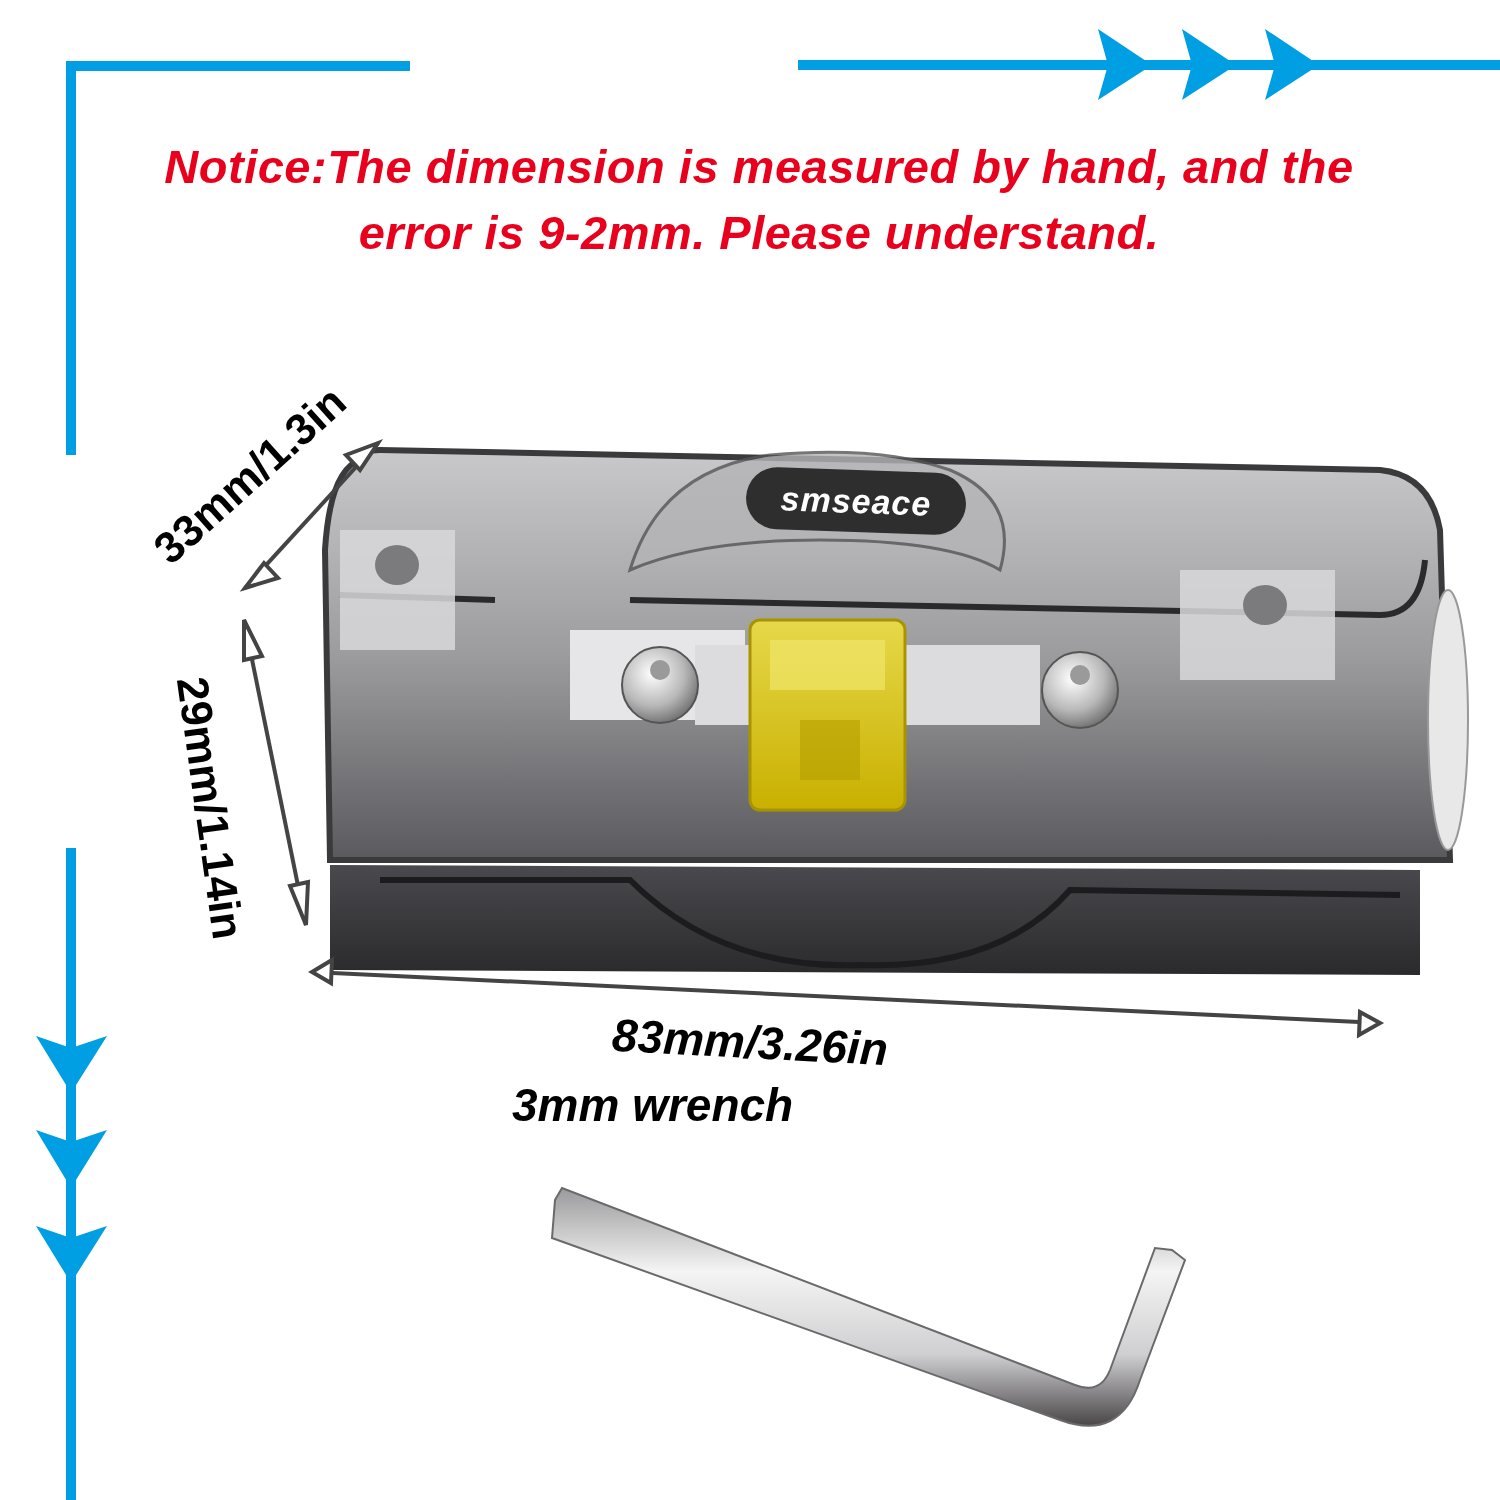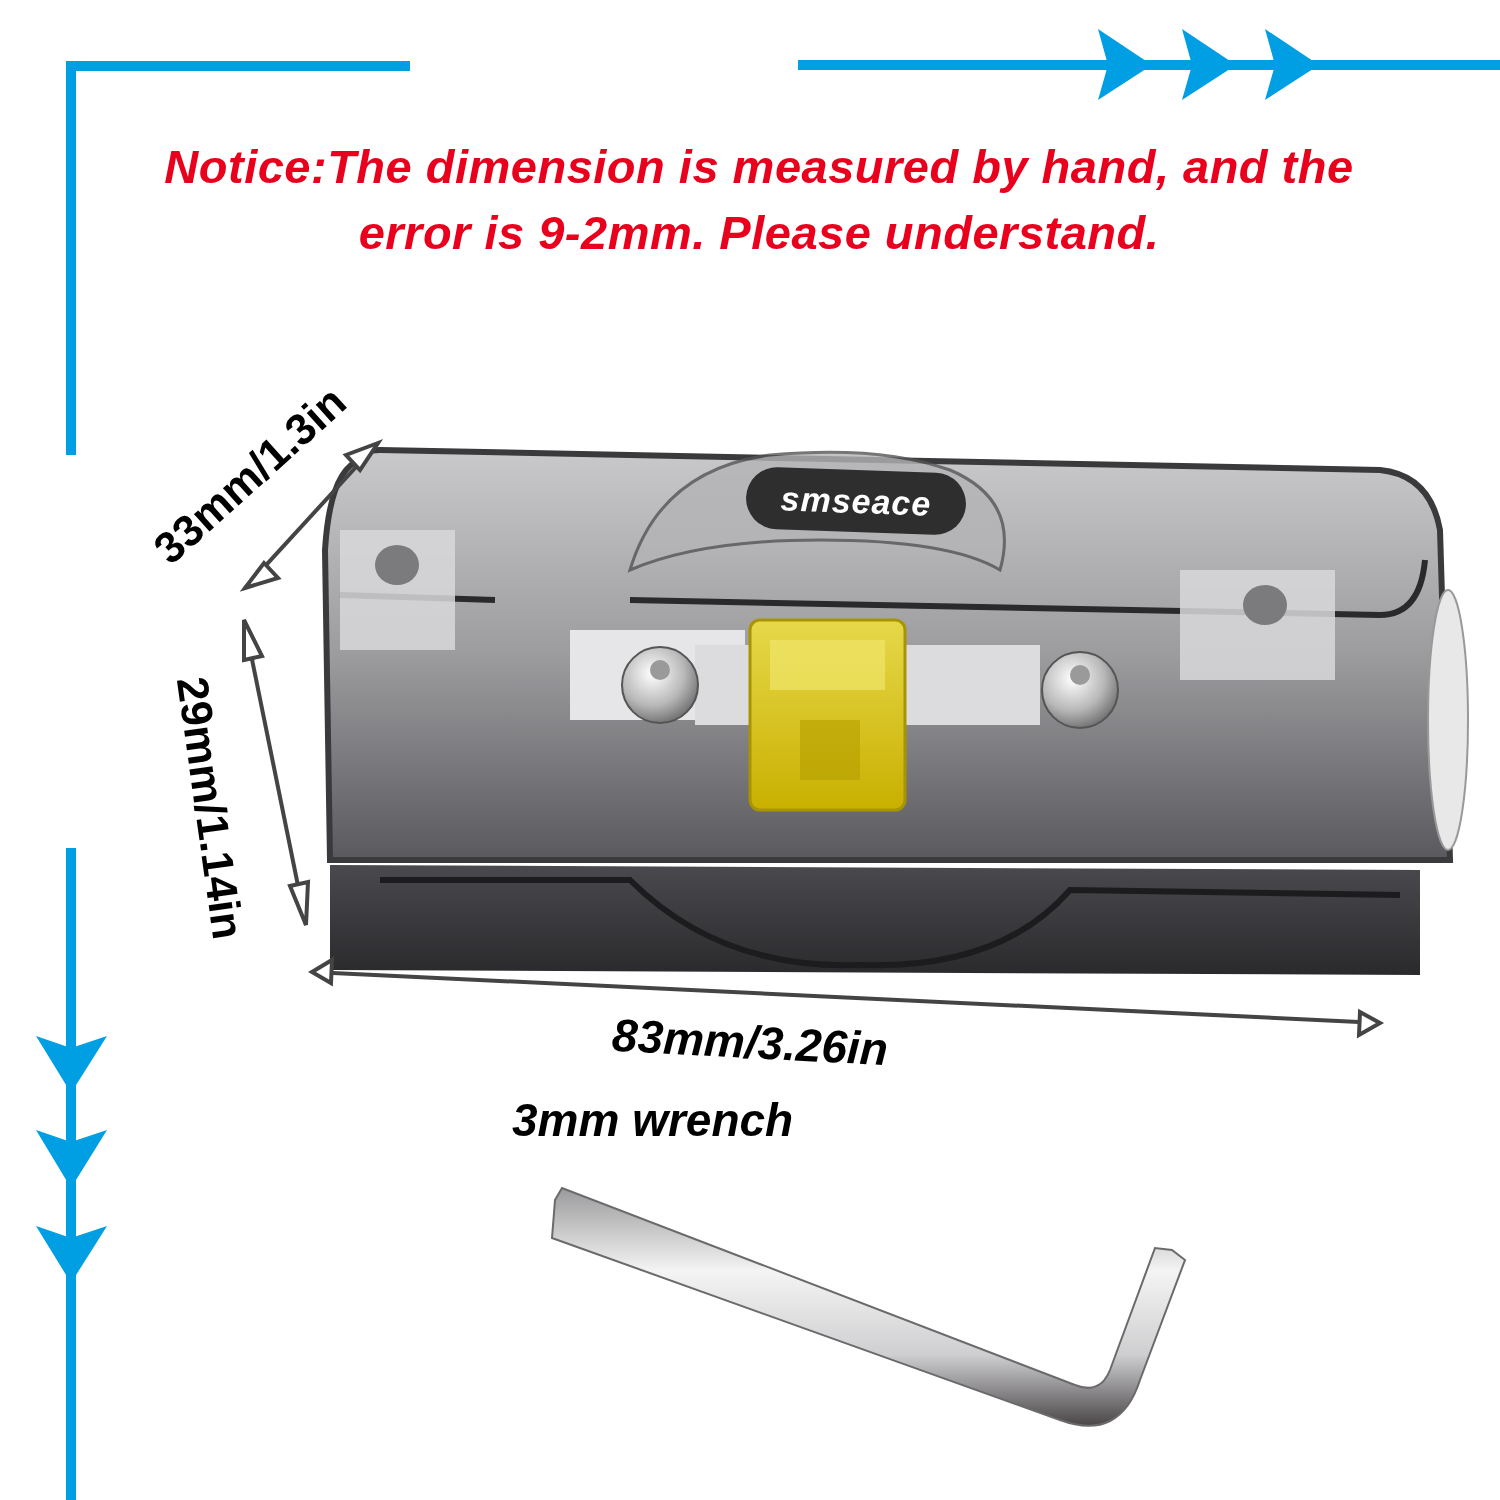--- a/index.html
+++ b/index.html
@@ -158,15 +158,15 @@
       <linearGradient id="wrenchGrad" x1="0" y1="0" x2="0" y2="1">
         <stop offset="0" stop-color="#9a9a9c"></stop>
         <stop offset="0.35" stop-color="#f4f4f4"></stop>
         <stop offset="0.7" stop-color="#cfcfd1"></stop>
         <stop offset="1" stop-color="#4a4648"></stop>
       </linearGradient>
     </defs>
     <path d="M15,20 L22,8 L535,205 Q560,215 570,190 L615,68 L632,70 L645,80 L600,200 Q580,262 520,240 L12,58 Z" fill="url(#wrenchGrad)" stroke="#6a6a6c" stroke-width="2"></path>
   </svg>
 
-  <div class="abs wrench-label" style="left:512px;top:1053px;margin-top:40px;">3mm wrench</div>
+  <div class="abs wrench-label" style="left:512px;top:1053px;margin-top:25px;">3mm wrench</div>
 
 </div>
 
 </body></html>

